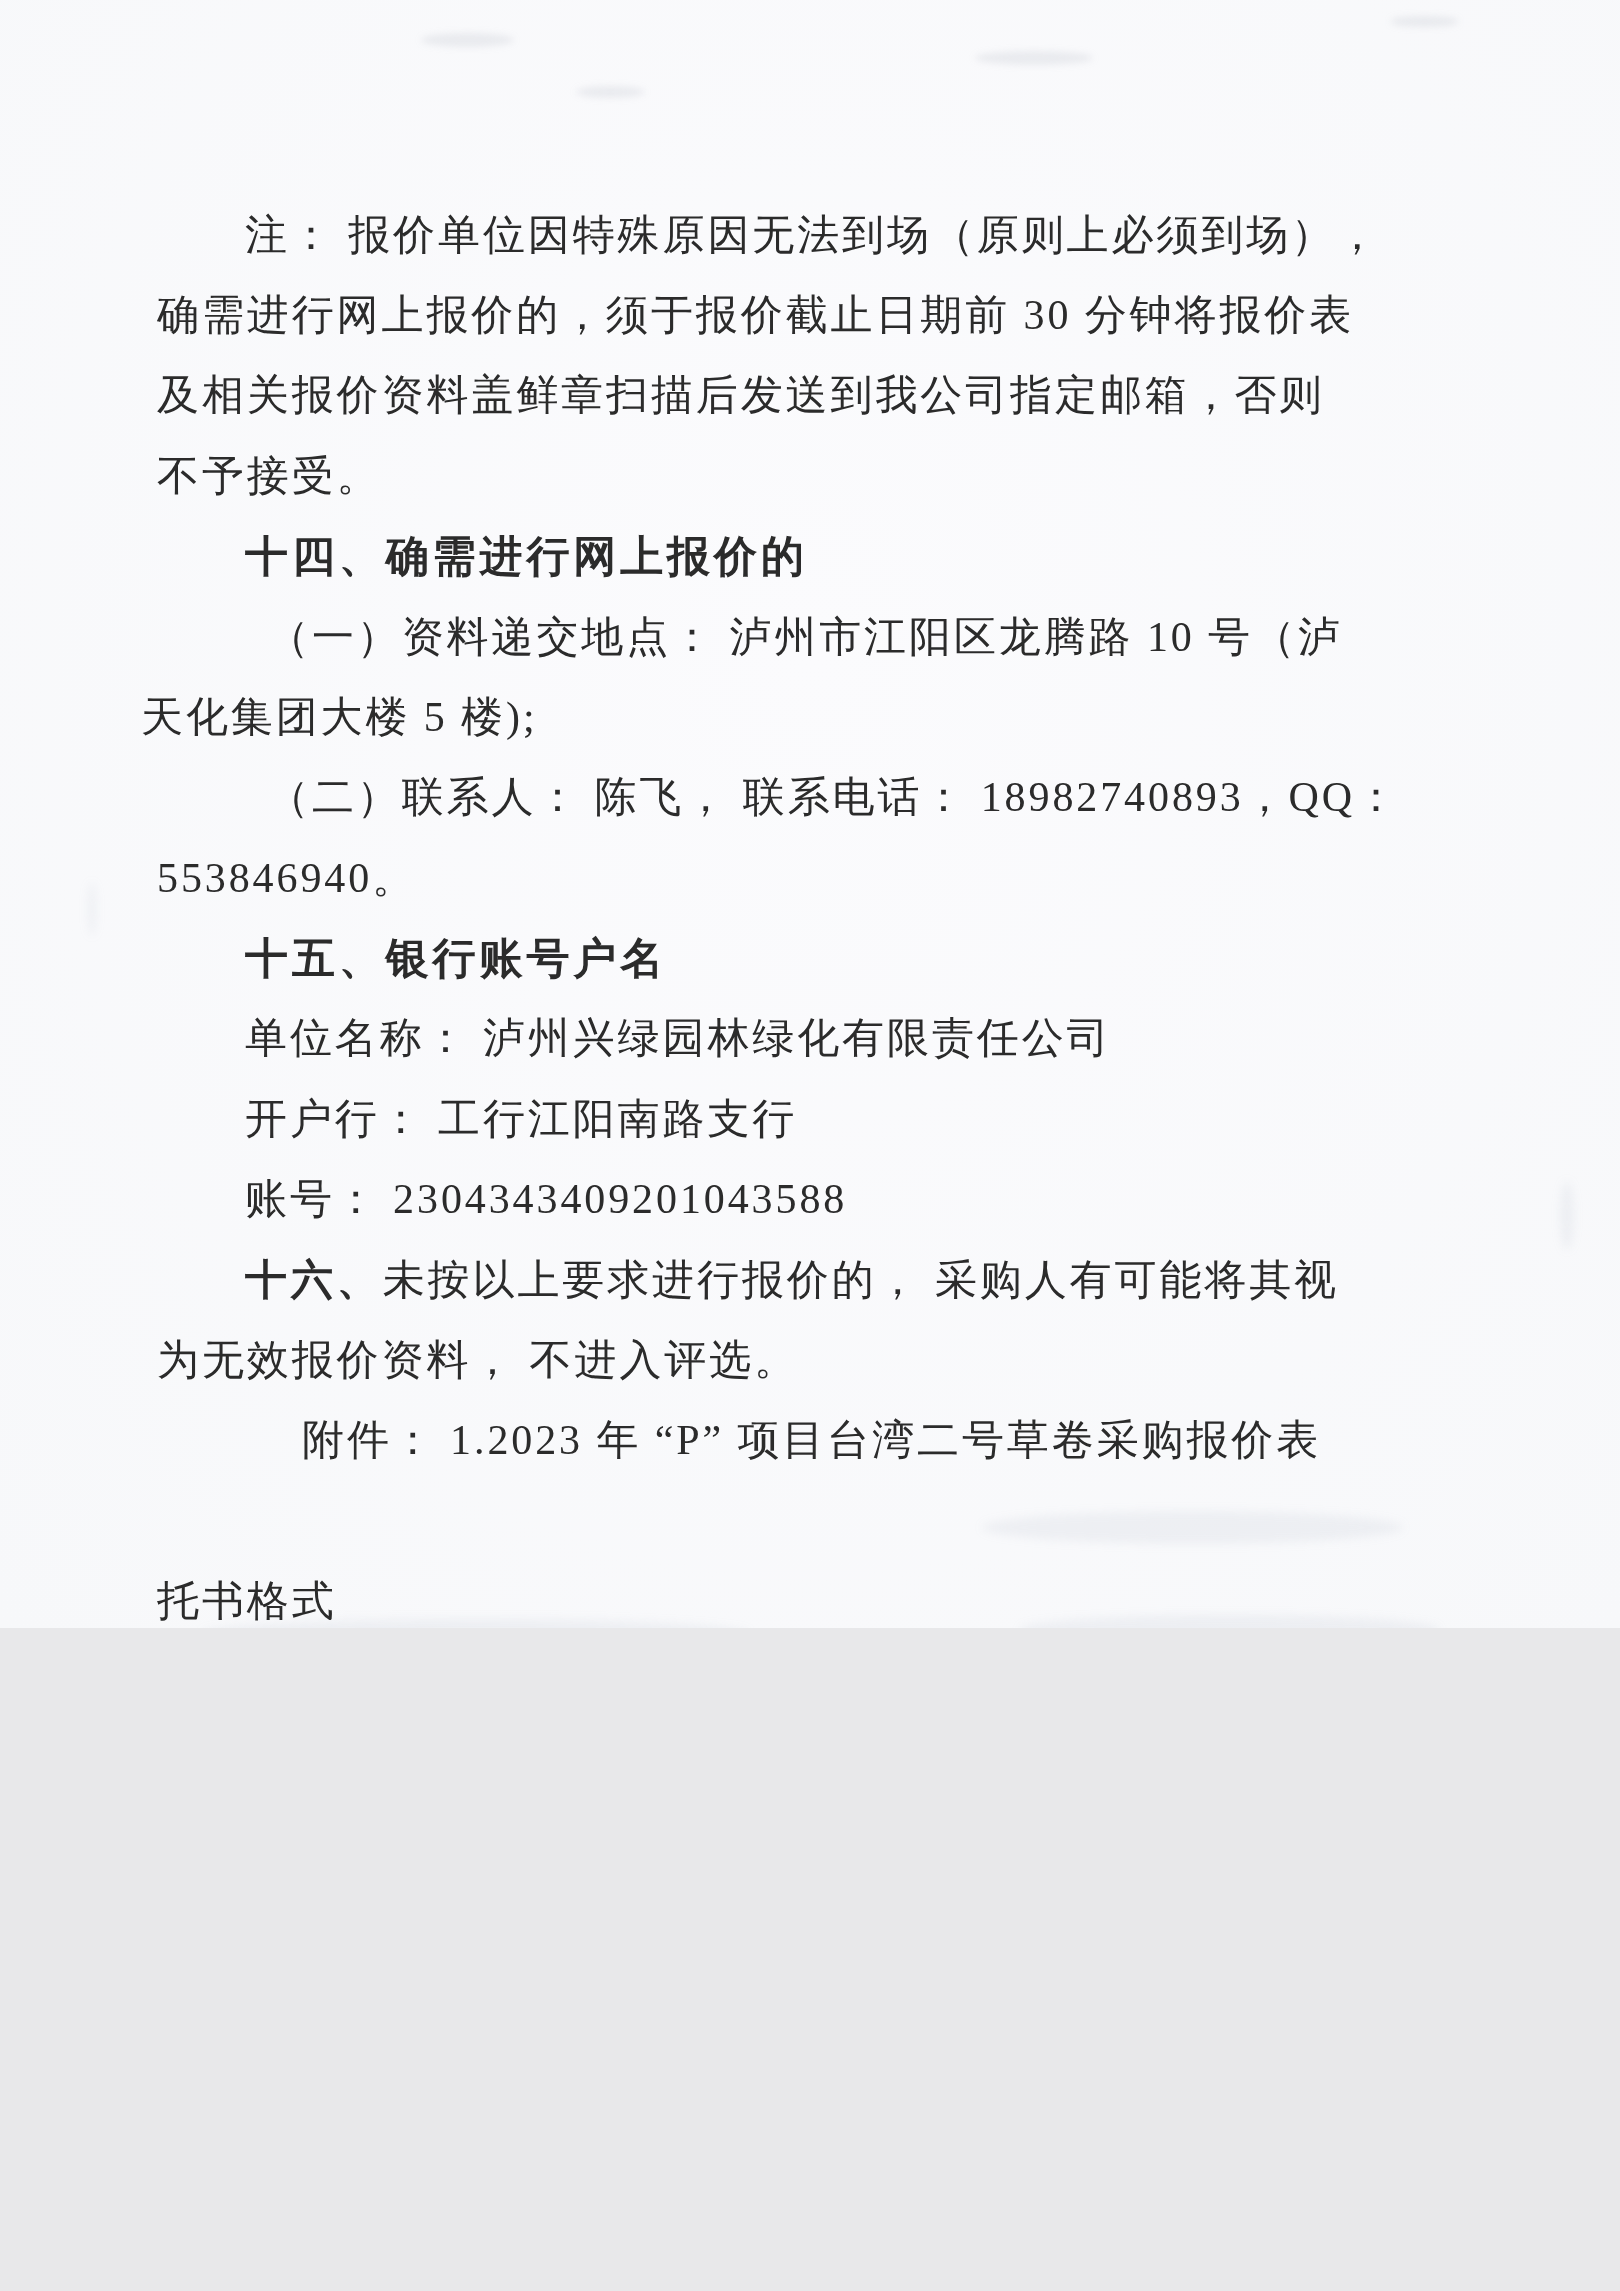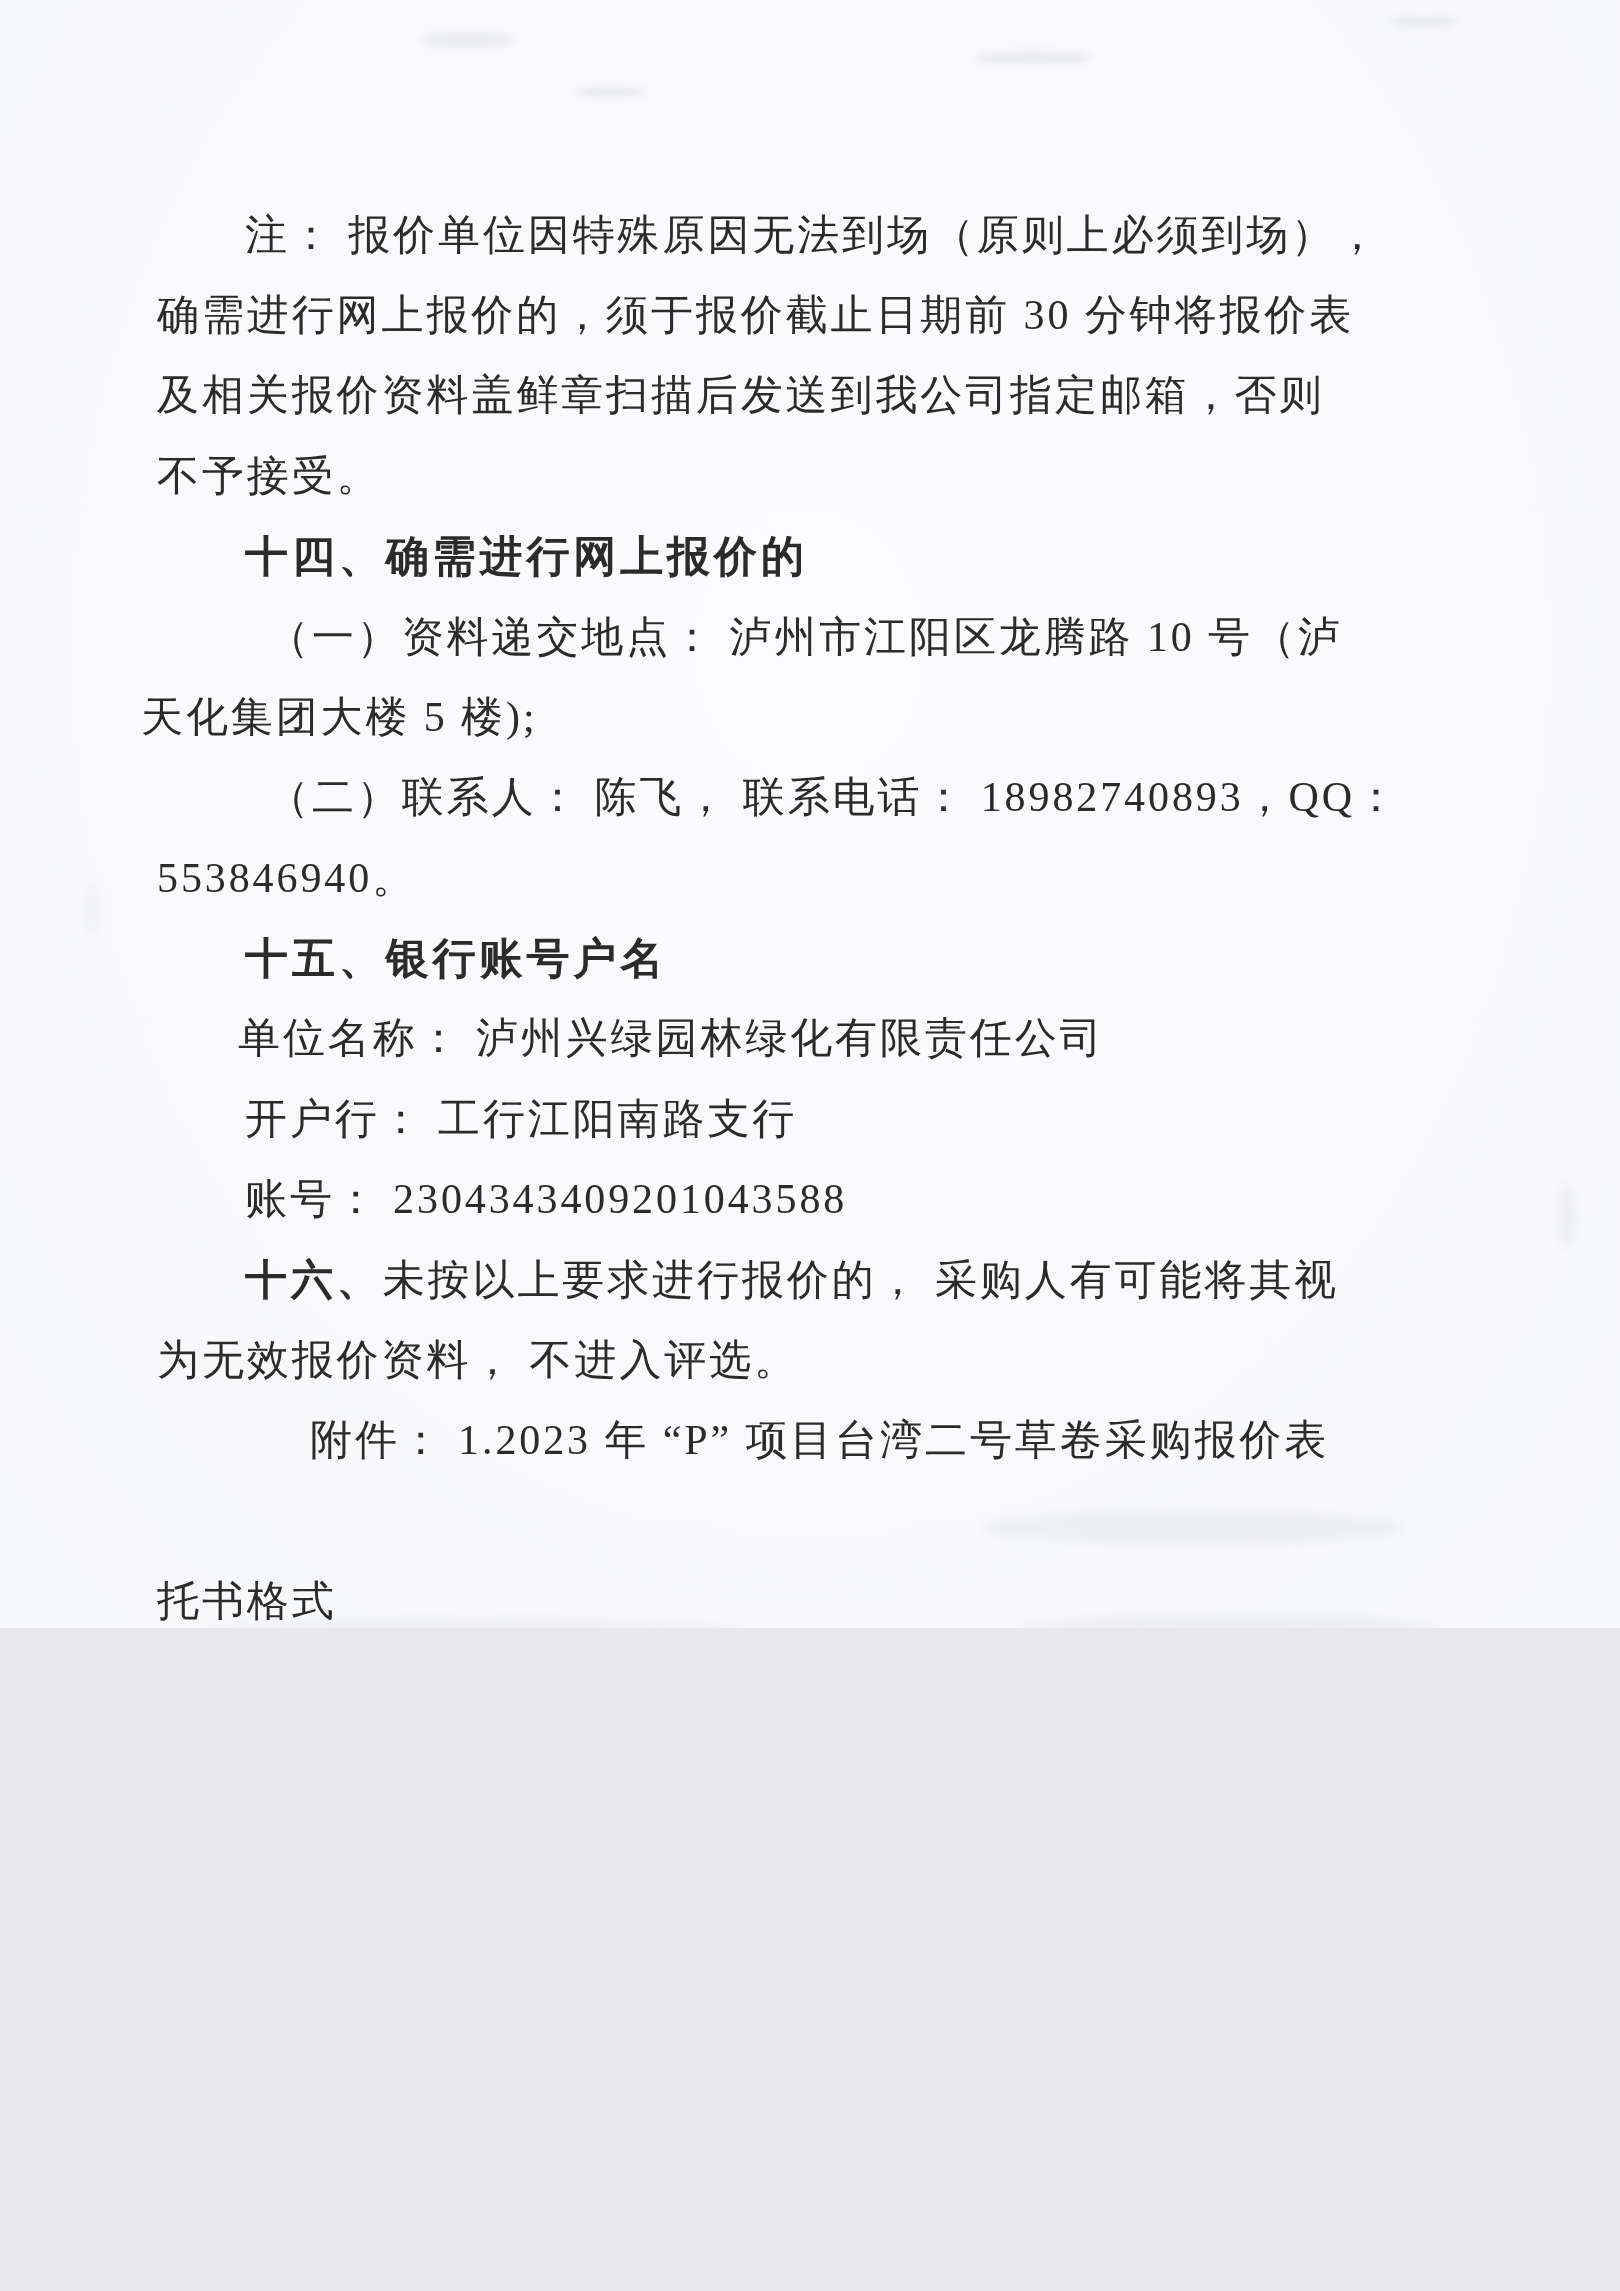--- a/index.html
+++ b/index.html
@@ -66,26 +66,26 @@
   <div class="line" style="left:245px;top:214px"><span class="lead"></span><span>注： 报价单位因特殊原因无法到场（原则上必须到场），</span></div>
   <div class="line" style="left:157px;top:294px"><span>确需进行网上报价的，须于报价截止日期前 30 分钟将报价表</span></div>
   <div class="line" style="left:157px;top:374px"><span>及相关报价资料盖鲜章扫描后发送到我公司指定邮箱，否则</span></div>
   <div class="line" style="left:157px;top:455px"><span>不予接受。</span></div>
   <div class="line heading" style="left:245px;top:535px"><span class="lead">十四、确需进行网上报价的</span></div>
   <div class="line" style="left:267px;top:616px"><span>（一）资料递交地点： 泸州市江阳区龙腾路 10 号（泸</span></div>
   <div class="line" style="left:141px;top:696px"><span>天化集团大楼 5 楼);</span></div>
   <div class="line" style="left:267px;top:776px"><span>（二）联系人： 陈飞， 联系电话： 18982740893，QQ：</span></div>
   <div class="line" style="left:157px;top:857px"><span>553846940。</span></div>
   <div class="line heading" style="left:245px;top:937px"><span class="lead">十五、银行账号户名</span></div>
-  <div class="line" style="left:238px;top:1017px"><span>单位名称： 泸州兴绿园林绿化有限责任公司</span></div>
+  <div class="line" style="left:245px;top:1017px"><span>单位名称： 泸州兴绿园林绿化有限责任公司</span></div>
   <div class="line" style="left:245px;top:1098px"><span>开户行： 工行江阳南路支行</span></div>
   <div class="line" style="left:245px;top:1178px"><span>账号： 2304343409201043588</span></div>
   <div class="line" style="left:245px;top:1259px"><span class="lead">十六、</span><span>未按以上要求进行报价的， 采购人有可能将其视</span></div>
   <div class="line" style="left:157px;top:1339px"><span>为无效报价资料， 不进入评选。</span></div>
-  <div class="line" style="left:310px;top:1419px"><span>附件： 1.2023 年 “P” 项目台湾二号草卷采购报价表</span></div>
+  <div class="line" style="left:302px;top:1419px"><span>附件： 1.2023 年 “P” 项目台湾二号草卷采购报价表</span></div>
   <div class="line" style="left:157px;top:1580px"><span>托书格式</span></div>
   <div class="line" style="left:443px;top:1660px"><span>3.苗木采购合同</span></div>
 
   <div class="sig" style="left:671px;top:1803px">泸州兴绿园林绿化有限责任公司</div>
   <div class="sig" style="left:880px;top:1894px">2024 年 12 月 5 日</div>
 
   <div class="pagenum">8</div>
 
   <svg class="seal" width="412" height="412" viewBox="-210 -210 420 420">
     <defs>

